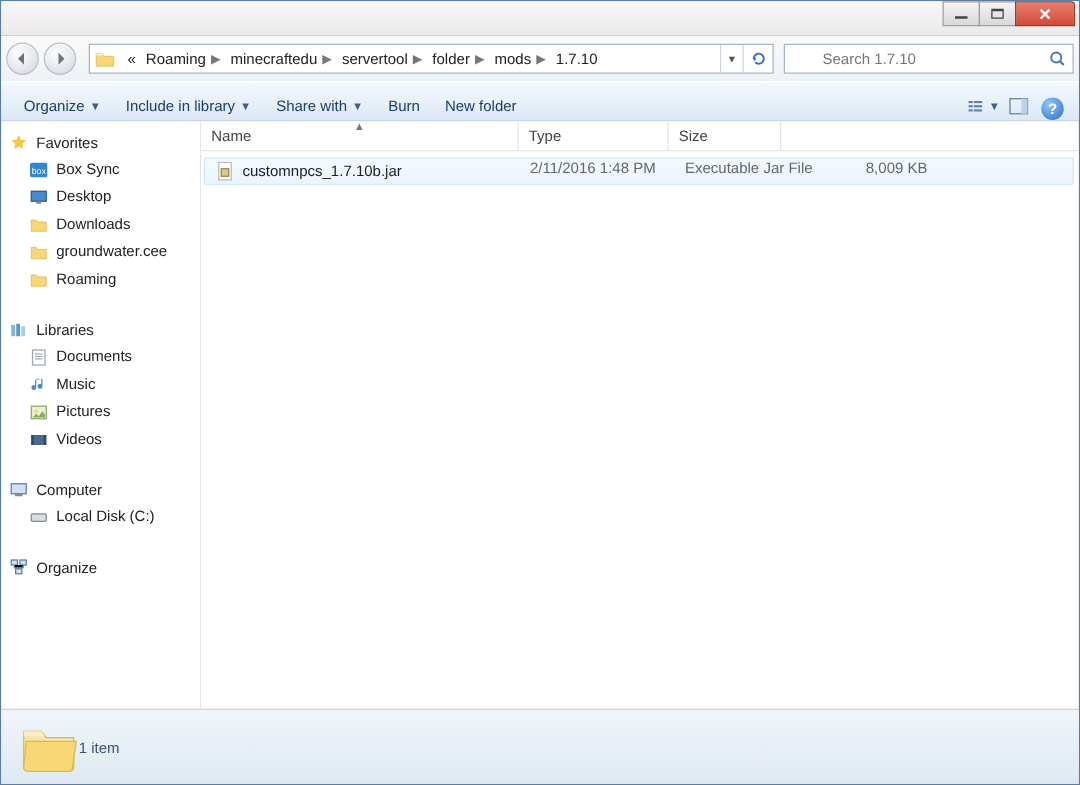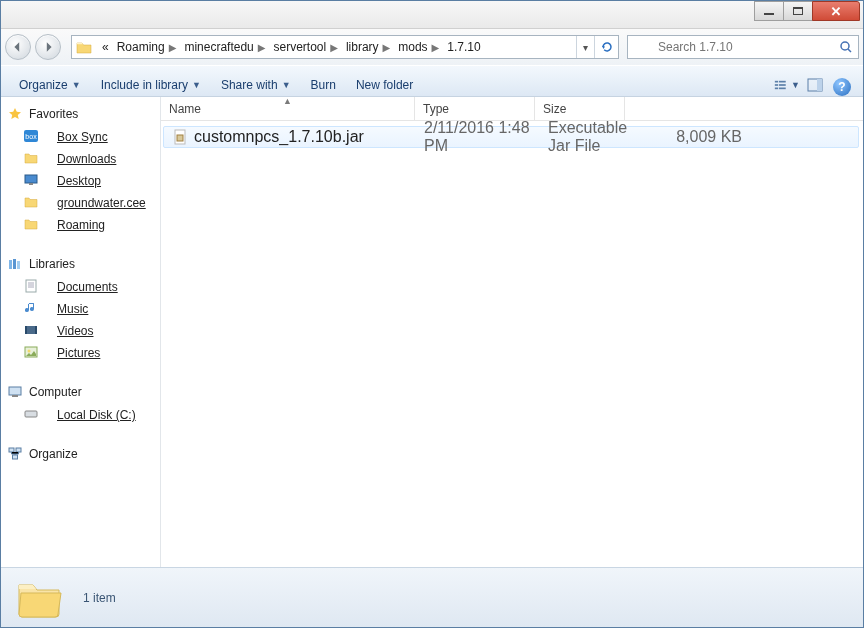--- a/index.html
+++ b/index.html
@@ -37,42 +37,42 @@
 .toolbar .titem .dd { font-size: 9px; color: #3b5e8c; }
 .toolbar .spacer { flex: 1; }
 .toolbar .ricon { width: 28px; height: 22px; display:flex; align-items:center; justify-content:center; border:1px solid transparent; border-radius:2px; }
 .toolbar .help { width:18px; height:18px; border-radius:50%; background:radial-gradient(circle at 35% 30%, #8fc6ff, #2a6fc1); color:#fff; font-weight:bold; font-size:12px; display:flex; align-items:center; justify-content:center; margin:0 4px;}
 
 
 .body { flex: 1; display: flex; overflow: hidden; }
 .sidebar { width: 160px; border-right: 1px solid #e2e6ea; background: #fff; overflow-y: auto; padding: 6px 0; font-size: 12px; }
 .sidegroup { margin-bottom: 18px; }
 .sidehdr { display: flex; align-items: center; padding: 3px 6px; gap: 6px; color: #222; }
-.sideitem { display: flex; align-items: flex-end; padding: 3px 6px 3px 22px; gap: 18px; color: #222; white-space: nowrap; overflow: hidden; text-decoration: underline; }
+.sideitem { display: flex; align-items: flex-start; padding: 3px 6px 3px 22px; gap: 6px; color: #222; white-space: nowrap; overflow: hidden; }
 .ico { width: 16px; height: 16px; display: inline-flex; align-items:center; justify-content:center; flex-shrink:0;}
 
 
 .content { flex: 1; display: flex; flex-direction: column; background: #fff; }
 .colhdr { height: 24px; border-bottom: 1px solid #e5e5e5; display: flex; font-size: 12px; color: #444; }
 .colhdr .col { border-right: 1px solid #e5e5e5; padding: 4px 8px; display: flex; align-items: center; position: relative; }
 .col.name { width: 254px; }
 .col.date { width: 124px; }
 .col.type { width: 120px; }
 .col.size { width: 90px; }
 .col .sortup { position:absolute; top:-1px; left:50%; transform:translateX(-50%); font-size:9px; color:#7a7a7a;}
 .filelist { flex: 1; padding: 4px 0; }
-.filerow { display: flex; align-items: center; height: 22px; font-size: 16px; color: #222; margin: 1px 4px 1px 2px; border: 1px solid #cde6ff; background: linear-gradient(to bottom, #f5faff, #eaf4ff); border-radius: 2px; }
+.filerow { display: flex; height: 22px; font-size: 12px; color: #222; margin: 1px 4px 1px 2px; border: 1px solid #cde6ff; background: linear-gradient(to bottom, #f5faff, #eaf4ff); border-radius: 2px; }
 .filerow .fcell { padding: 0 8px; }
 .fcell.name { width: 252px; display:flex; align-items:center; gap:6px; }
 .fcell.date { width: 124px; color: #666; }
 .fcell.type { width: 120px; color: #666; }
 .fcell.size { width: 90px; color: #666; text-align: right; }
 
 
-.statusbar { height: 60px; background: linear-gradient(to bottom, #f0f5fa, #dfe8f2); border-top: 1px solid #c9d6e3; display: flex; align-items: center; padding: 0 14px; gap: 20px; font-size: 12px; color: #3a5574; }
+.statusbar { height: 60px; background: linear-gradient(to bottom, #f0f5fa, #dfe8f2); border-top: 1px solid #c9d6e3; display: flex; align-items: center; padding: 0 14px; font-size: 12px; color: #3a5574; }
 .bigfolder { width: 48px; height: 42px; }
 
 
 .folder-svg { fill: #f8d775; stroke: #d6a93c; stroke-width: .5; }
 .star-svg { fill: #f9c440; }
 </style>
 </head>
 <body>
 
 <div class="window">
@@ -118,21 +118,21 @@
         </span>
       <span class="crumb">
           <span>minecraftedu</span>
           <span class="chev">▶</span>
         </span>
       <span class="crumb">
           <span>servertool</span>
           <span class="chev">▶</span>
         </span>
       <span class="crumb">
-          <span>library</span>
+          <span>folder</span>
           <span class="chev">▶</span>
         </span>
       <span class="crumb">
           <span>mods</span>
           <span class="chev">▶</span>
         </span>
       <span class="crumb">
           <span>1.7.10</span>
         </span>
       <div class="addr-tail">
@@ -212,34 +212,34 @@
             <span class="ico">
               <svg width="14" height="12">
                 <rect width="14" height="12" rx="2" fill="#2f87d6"></rect>
                 <text x="7" y="9" font-size="7" text-anchor="middle" fill="#fff">box</text>
               </svg>
             </span>
             <span>Box Sync</span>
           </div>
         <div class="sideitem">
             <span class="ico">
-              <svg width="14" height="12" viewBox="0 0 14 12">
-                <path class="folder-svg" d="M1 2h4l1 1.5h7V11H1z"></path>
-              </svg>
-            </span>
-            <span>Downloads</span>
-          </div>
-        <div class="sideitem">
-            <span class="ico">
               <svg width="14" height="12">
                 <rect x="1" y="1" width="12" height="8" fill="#4a8bcf" stroke="#2a5a8a"></rect>
                 <rect x="5" y="9" width="4" height="2" fill="#888"></rect>
               </svg>
             </span>
             <span>Desktop</span>
+          </div>
+        <div class="sideitem">
+            <span class="ico">
+              <svg width="14" height="12" viewBox="0 0 14 12">
+                <path class="folder-svg" d="M1 2h4l1 1.5h7V11H1z"></path>
+              </svg>
+            </span>
+            <span>Downloads</span>
           </div>
         <div class="sideitem">
             <span class="ico">
               <svg width="14" height="12" viewBox="0 0 14 12">
                 <path class="folder-svg" d="M1 2h4l1 1.5h7V11H1z"></path>
               </svg>
             </span>
             <span>groundwater.cee</span>
           </div>
         <div class="sideitem">
@@ -276,36 +276,36 @@
             <span class="ico">
               <svg width="12" height="14">
                 <path fill="#4a8bcf" d="M4 2v7a2 2 0 1 1-1-1.7V3l6-1v6a2 2 0 1 1-1-1.7V2z"></path>
               </svg>
             </span>
             <span>Music</span>
           </div>
         <div class="sideitem">
             <span class="ico">
               <svg width="14" height="12">
+                <rect x="1" y="1" width="12" height="10" fill="#e8f0da" stroke="#8aab5a"></rect>
+                <circle cx="5" cy="5" r="1.5" fill="#f3d96a"></circle>
+                <path fill="#8aab5a" d="M2 10l3-3 2 2 3-4 2 3v2z"></path>
+              </svg>
+            </span>
+            <span>Pictures</span>
+          </div>
+        <div class="sideitem">
+            <span class="ico">
+              <svg width="14" height="12">
                 <rect x="1" y="2" width="12" height="8" fill="#4a6a8a"></rect>
                 <rect x="1" y="2" width="2" height="8" fill="#2a4a6a"></rect>
                 <rect x="11" y="2" width="2" height="8" fill="#2a4a6a"></rect>
               </svg>
             </span>
             <span>Videos</span>
-          </div>
-        <div class="sideitem">
-            <span class="ico">
-              <svg width="14" height="12">
-                <rect x="1" y="1" width="12" height="10" fill="#e8f0da" stroke="#8aab5a"></rect>
-                <circle cx="5" cy="5" r="1.5" fill="#f3d96a"></circle>
-                <path fill="#8aab5a" d="M2 10l3-3 2 2 3-4 2 3v2z"></path>
-              </svg>
-            </span>
-            <span>Pictures</span>
           </div>
       </div>
 
       <div class="sidegroup">
         <div class="sidehdr">
           <span class="ico">
               <svg width="14" height="14">
                 <rect x="1" y="2" width="12" height="8" fill="#cfe1f2" stroke="#5a7ea3"></rect>
                 <rect x="4" y="10" width="6" height="2" fill="#888"></rect>
               </svg>

